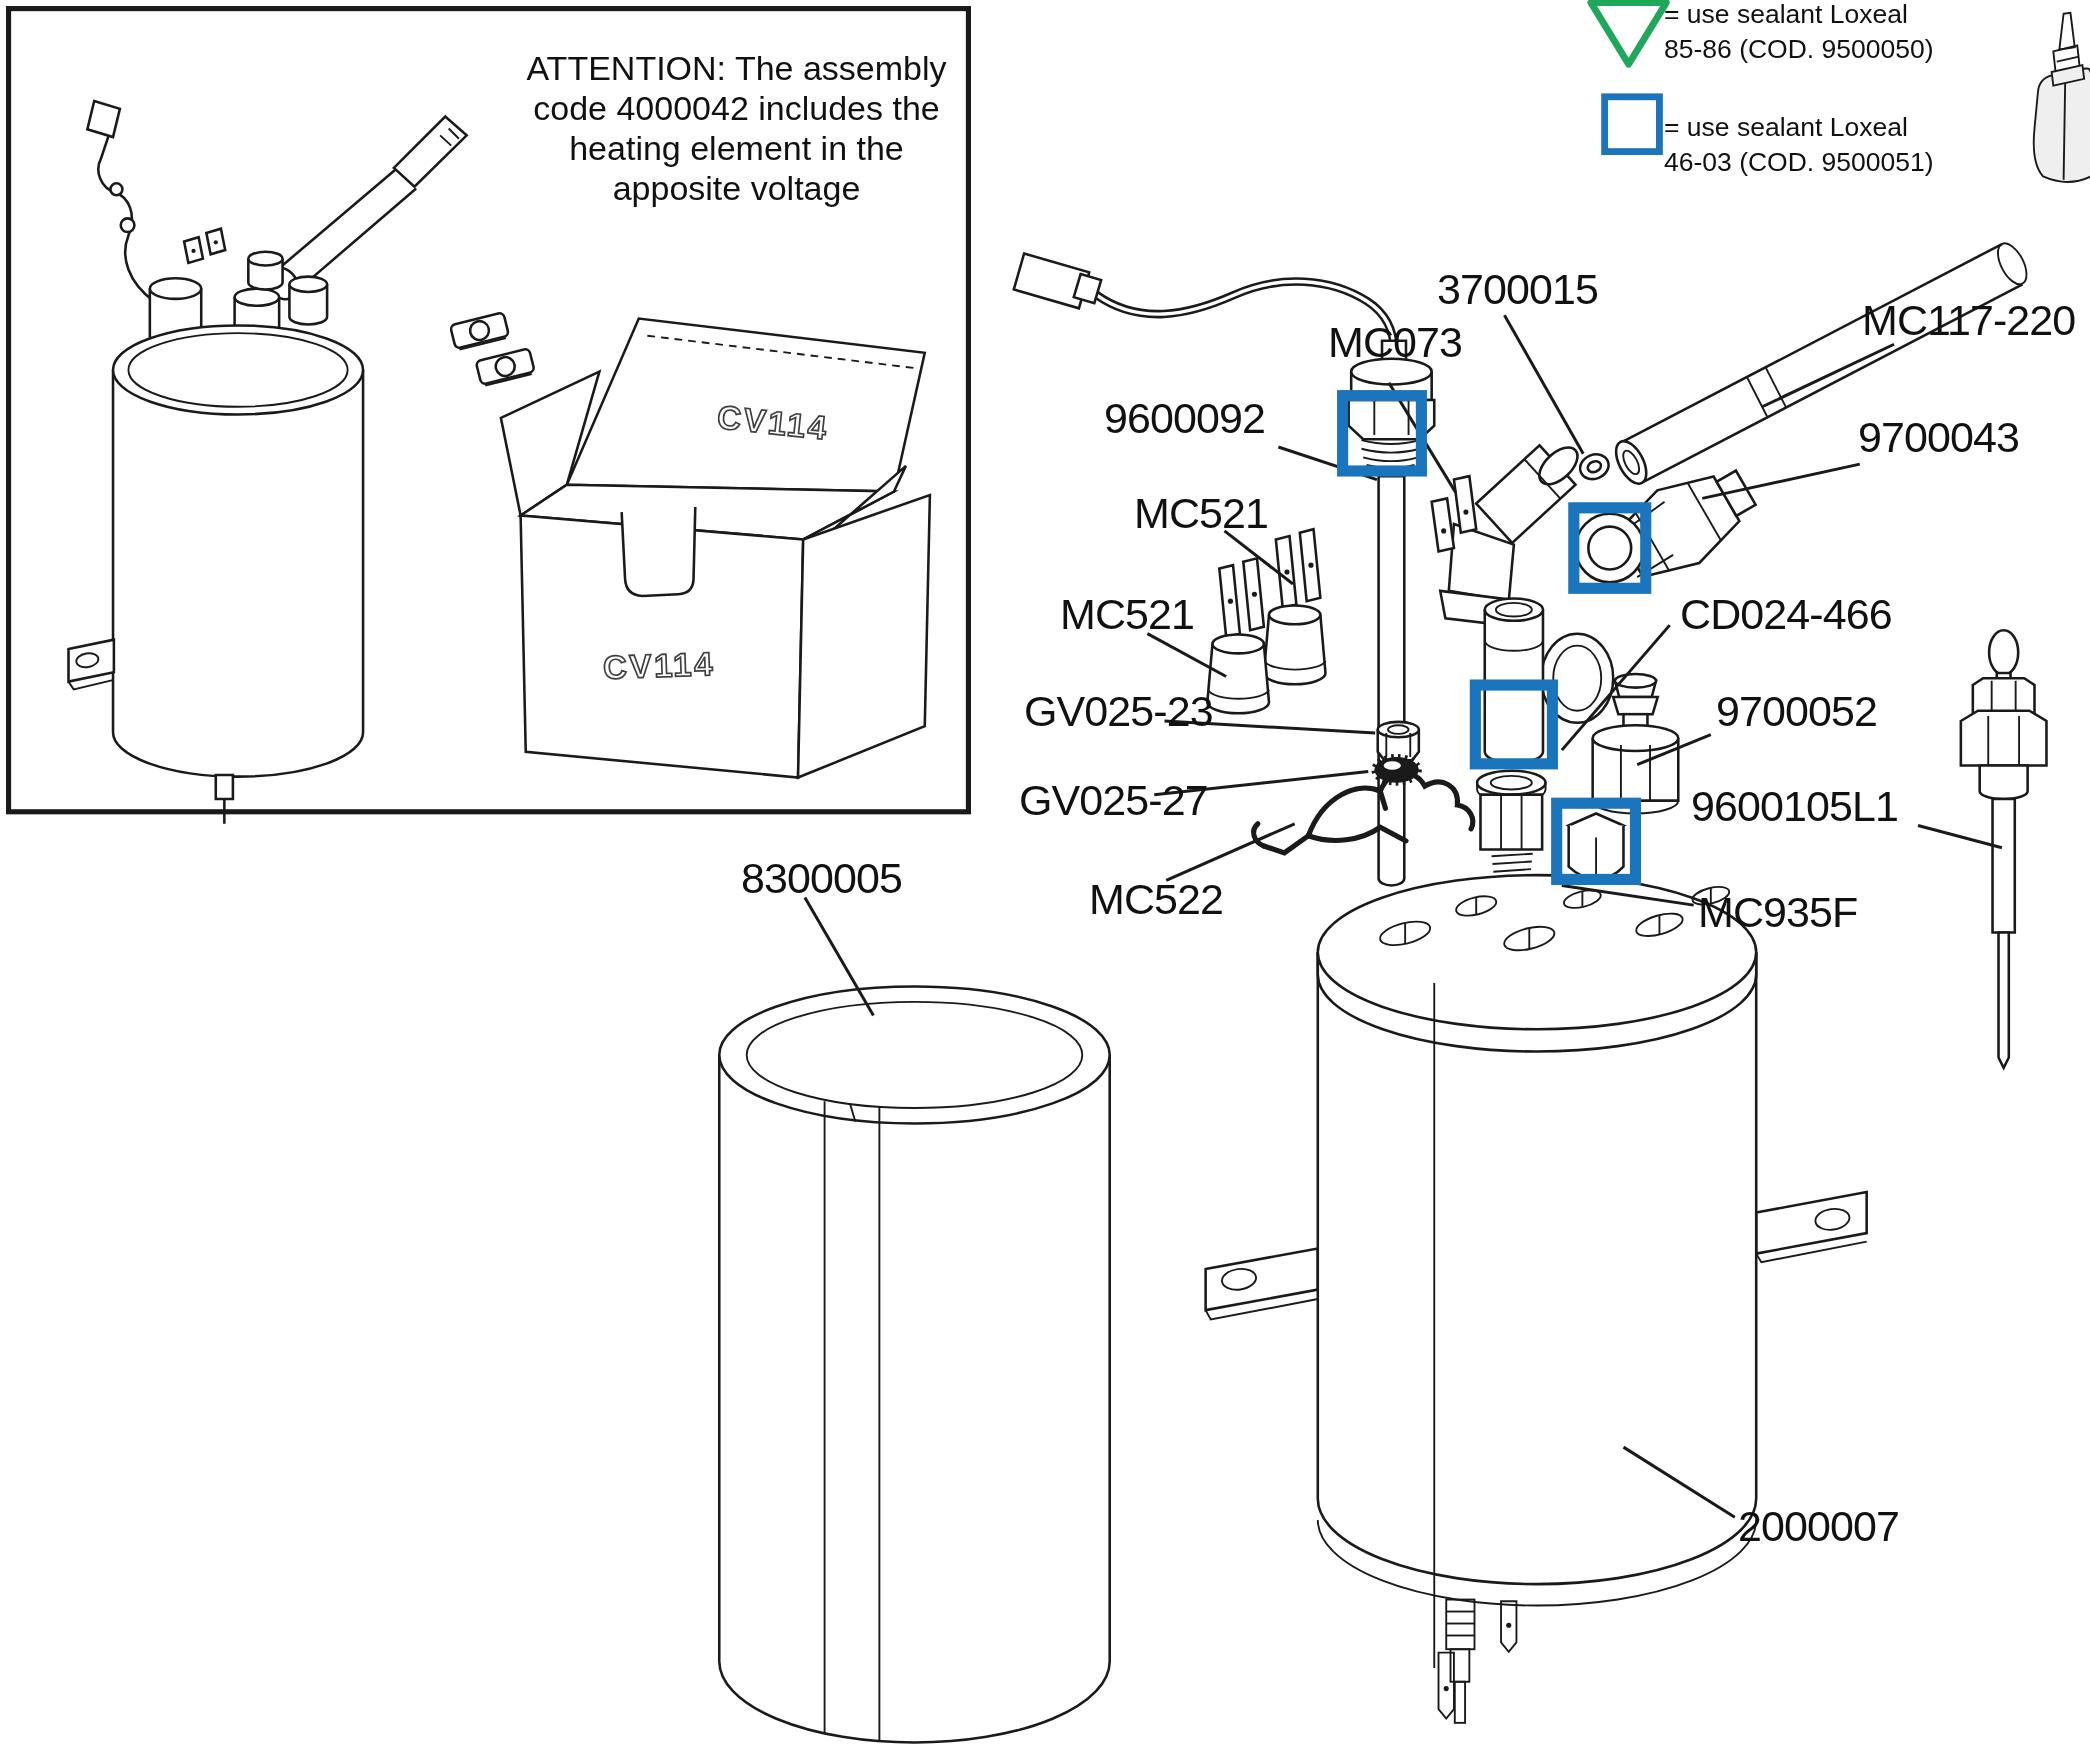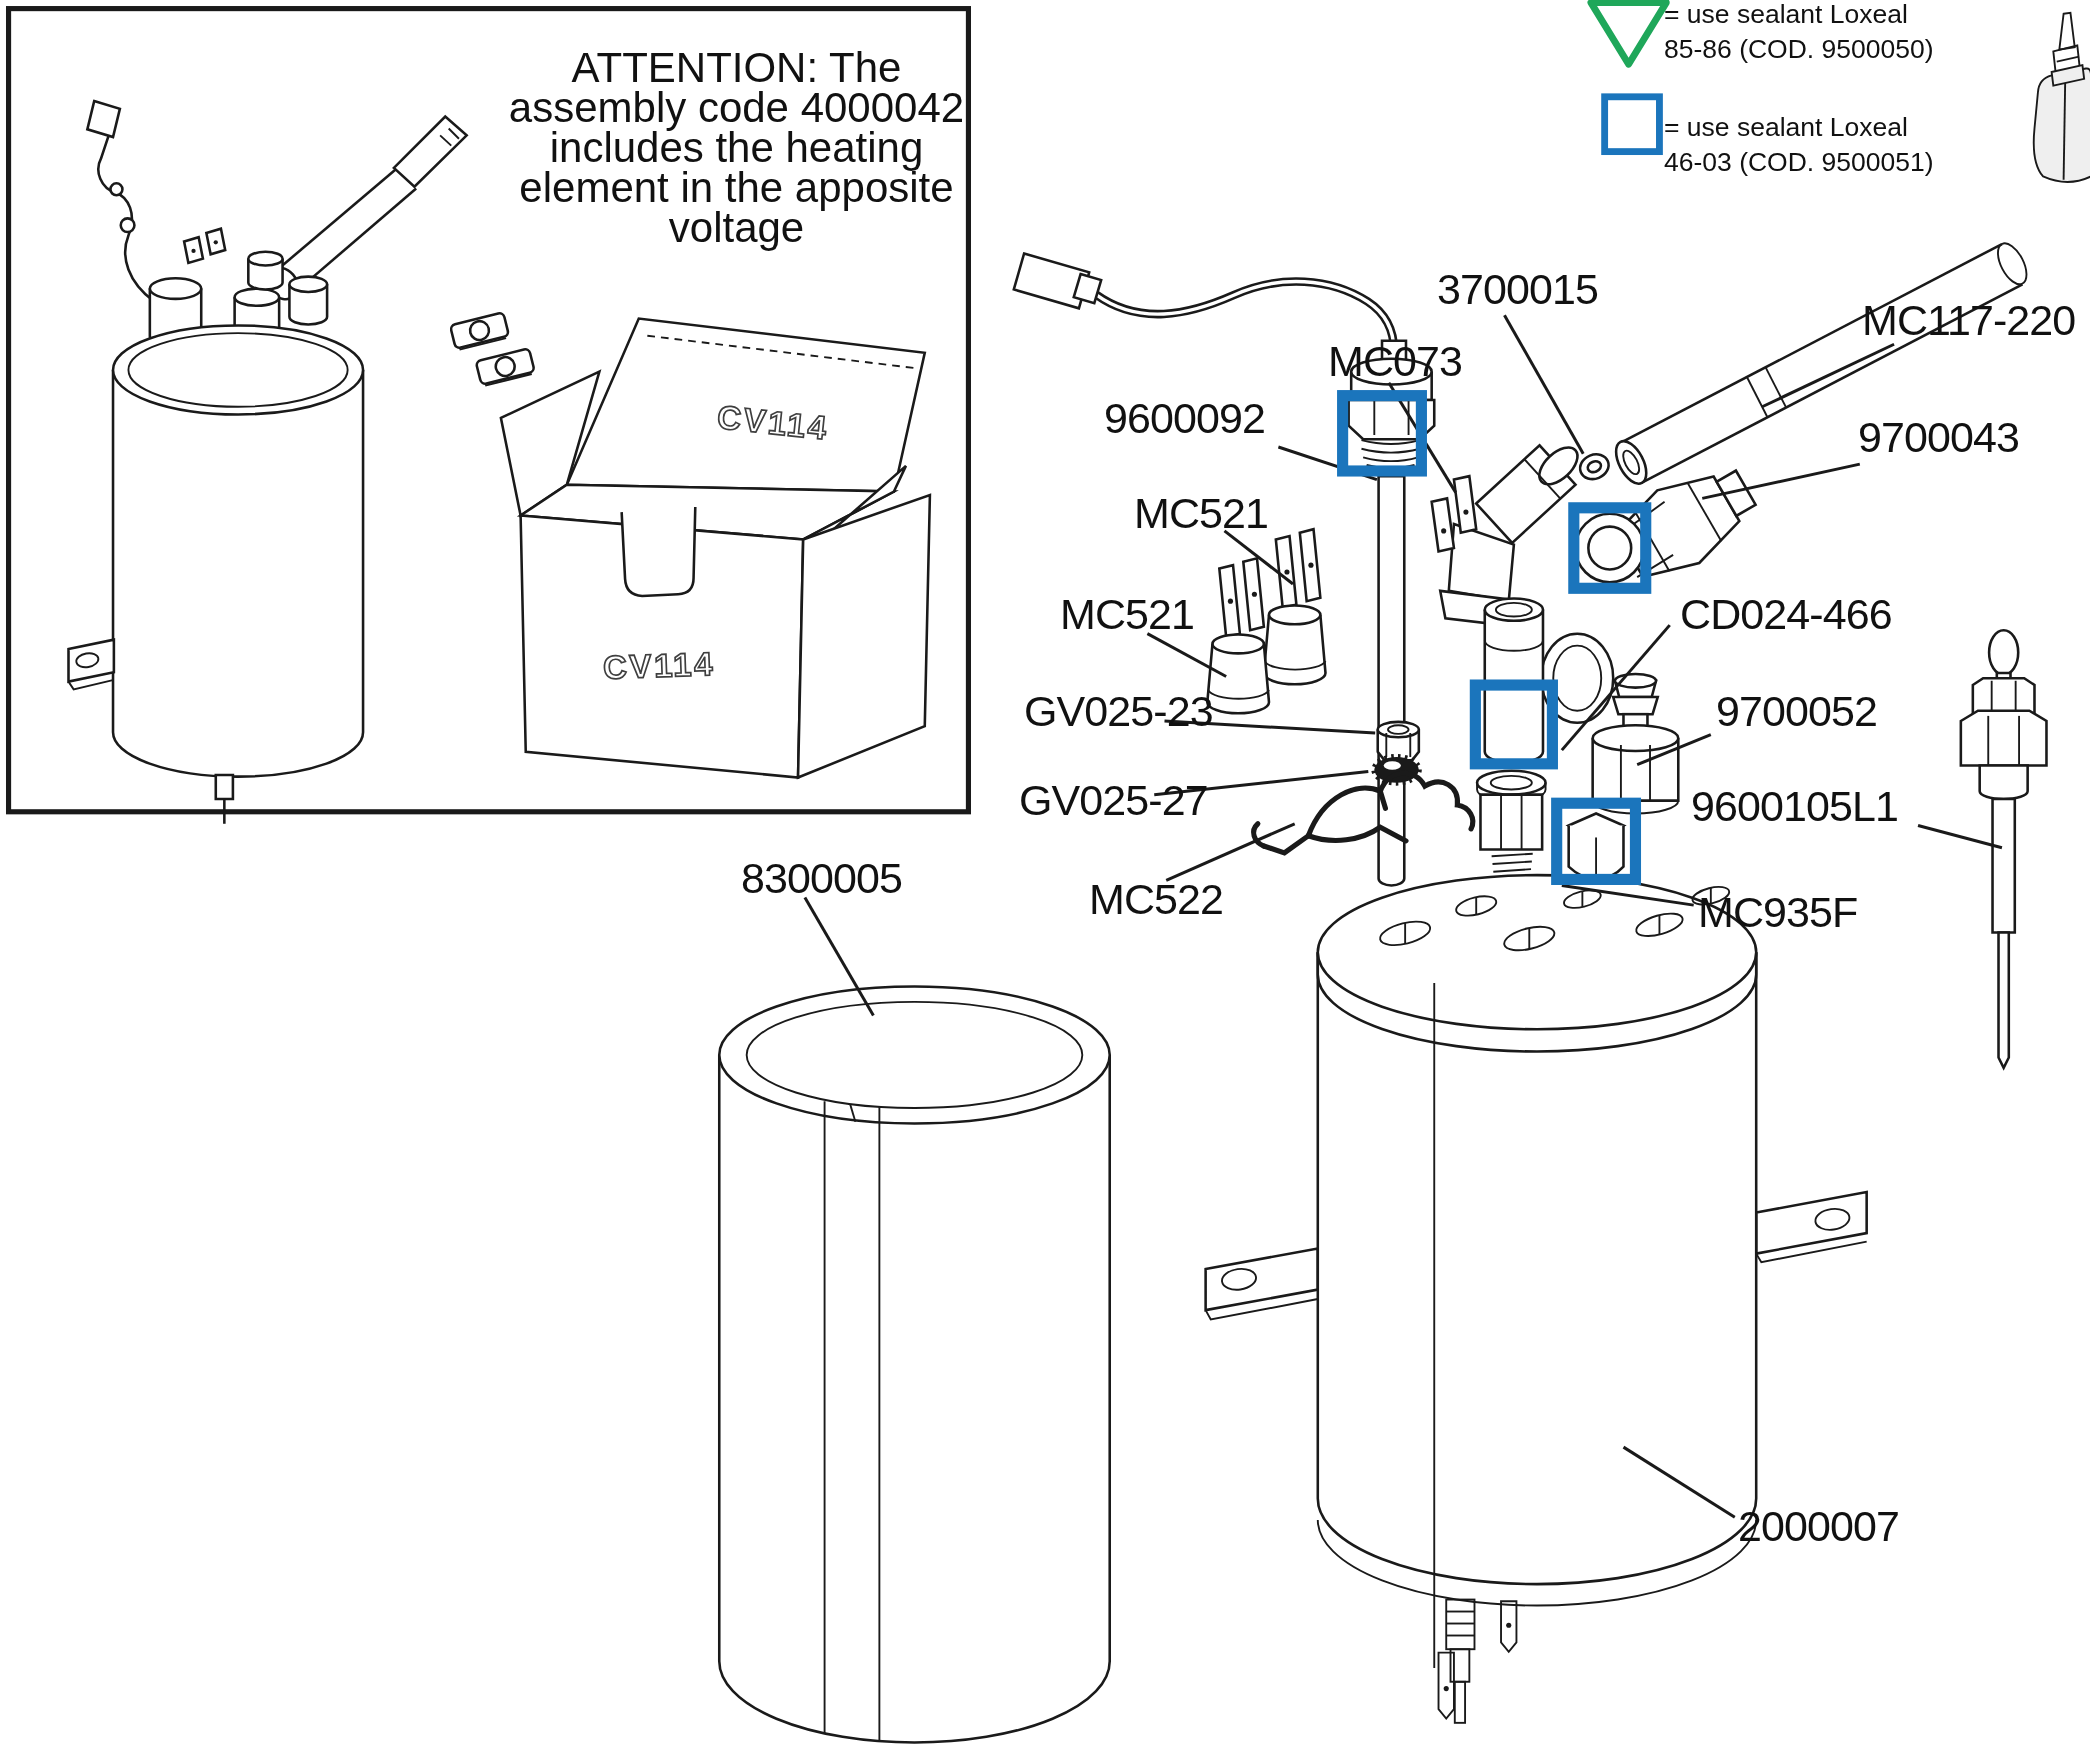--- a/index.html
+++ b/index.html
@@ -12,21 +12,21 @@
   .wire { stroke:#1a1a1a; stroke-width:10; fill:none; }
   .wirein { stroke:#ffffff; stroke-width:4; fill:none; }
   .leader { stroke:#1a1a1a; stroke-width:3.5; fill:none; }
   .dark { fill:#1a1a1a; stroke:none; }
   .grayfill { fill:#efefef; }
   .blue-sq { stroke:var(--sealant-blue,#1b75bc); stroke-width:13; fill:none; }
   .green-tri { stroke:var(--sealant-green,#1fa75a); stroke-width:8; fill:#fff; stroke-linejoin:round; }
   .legend-sq { stroke:var(--sealant-blue,#1b75bc); stroke-width:8; fill:#fff; }
   .plabel { position:absolute; font-size:43px; color:#111; white-space:nowrap; letter-spacing:-0.9px; }
   .attention { position:absolute; left:503px; top:48px; width:467px; text-align:center;
-               font-size:42px; line-height:40px; color:#111; }
+               font-size:34px; line-height:40px; color:#111; }
   .legend-line { position:absolute; font-size:26.5px; line-height:35px; color:#111; white-space:nowrap; }
   .boxcode { position:absolute; font-size:33px; font-weight:bold; letter-spacing:2.6px;
              color:transparent; -webkit-text-stroke:1.7px #3f3f3f; }
   @supports not (-webkit-text-stroke: 1px #000) { .boxcode { color:#3f3f3f; } }
 </style>
 </head>
 <body>
 
 <div class="stage">
 
@@ -359,21 +359,21 @@
   <div>= use sealant Loxeal</div>
   <div>85-86 (COD. 9500050)</div>
 </div>
 <div class="legend-line" style="left:1664px; top:110px;">
   <div>= use sealant Loxeal</div>
   <div>46-03 (COD. 9500051)</div>
 </div>
 
 <div class="plabel" style="left:1437px; top:265px;">3700015</div>
 <div class="plabel" style="left:1862px; top:296px;">MC117-220</div>
-<div class="plabel" style="left:1328px; top:337px;text-align:center;">MC073</div>
+<div class="plabel" style="left:1328px; top:318px;text-align:center;">MC073</div>
 <div class="plabel" style="left:1104px; top:394px;">9600092</div>
 <div class="plabel" style="left:1813px; top:413px;margin-left:45px;">9700043</div>
 <div class="plabel" style="left:1134px; top:489px;">MC521</div>
 <div class="plabel" style="left:1060px; top:590px;">MC521</div>
 <div class="plabel" style="left:1680px; top:590px;">CD024-466</div>
 <div class="plabel" style="left:1024px; top:687px;">GV025-23</div>
 <div class="plabel" style="left:1716px; top:687px;">9700052</div>
 <div class="plabel" style="left:1019px; top:776px;text-align:center;">GV025-27</div>
 <div class="plabel" style="left:1691px; top:782px;">9600105L1</div>
 <div class="plabel" style="left:1089px; top:875px;">MC522</div>

